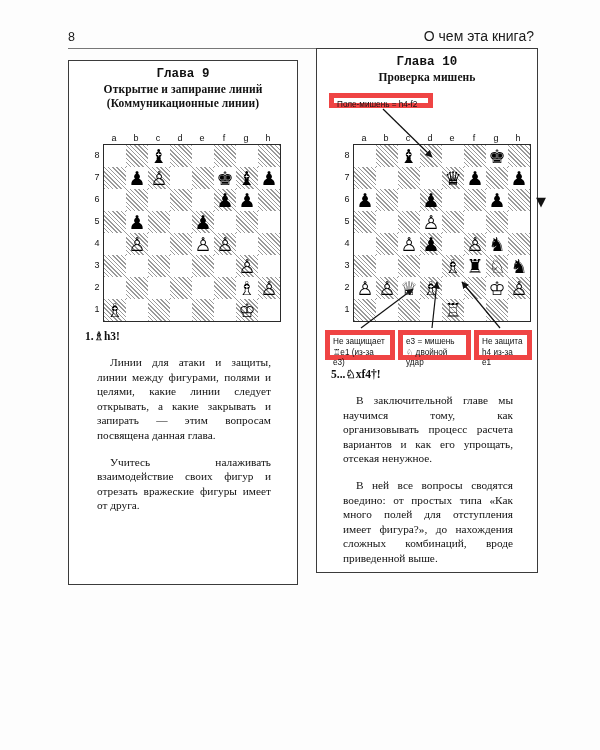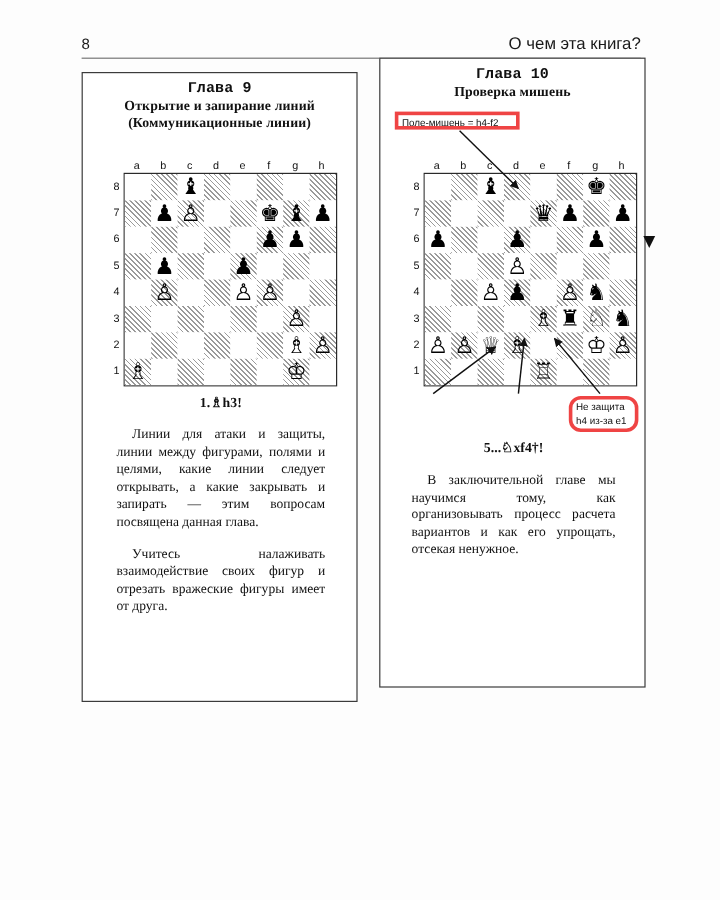--- a/index.html
+++ b/index.html
@@ -126,47 +126,46 @@
     font-size: 13px;
     font-family: "DejaVu Sans", sans-serif;
     color: #111;
   }
   .marker-left  { left: 258px; top: 292px; }
   .marker-right { left: 219px; top: 145px; }
 
   
   .callout {
     position: absolute;
-    border: 3px solid #ef4444;
+    border: 5px solid #ef4444;
     background: #fff;
     font-family: "Liberation Sans", sans-serif;
     font-size: 8.2px;
     line-height: 10.5px;
     color: #111;
     padding: 2px 3px;
     box-sizing: border-box;
   }
   .callout-target { left: 12px; top: 44px; width: 104px; height: 15px; padding-top: 2px; }
   .note-a { left: 8px;   top: 281px; width: 70px;  height: 30px; }
   .note-b { left: 81px;  top: 281px; width: 73px;  height: 30px; }
-  .note-c { left: 157px; top: 281px; width: 58px;  height: 30px; border-radius: 10px; }
+  .note-c { left: 157px; top: 281px; width: 58px;  height: 30px; }
 
   svg.arrows {
     position: absolute;
     left: 0; top: 0;
     width: 222px; height: 525px;
     pointer-events: none;
   }
 
   
   .movetext {
     font-weight: bold;
     font-size: 11.5px;
     line-height: 14px;
-    text-align: center;
   }
   .bodytext {
     font-size: 11.3px;
     line-height: 14.6px;
     text-align: justify;
     text-justify: inter-word;
     hyphens: manual;
   }
   .bodytext p { margin: 12px; text-indent: 13px; }
   .text-left {
@@ -492,23 +491,26 @@
 
       <line x1="66" y1="60" x2="115" y2="108" stroke="#111" stroke-width="1.2" marker-end="url(#ah)"></line>
 
       <line x1="44" y1="279" x2="96" y2="240" stroke="#111" stroke-width="1.2" marker-end="url(#ah)"></line>
 
       <line x1="115" y1="279" x2="120" y2="233" stroke="#111" stroke-width="1.2" marker-end="url(#ah)"></line>
 
       <line x1="183" y1="279" x2="145" y2="233" stroke="#111" stroke-width="1.2" marker-end="url(#ah)"></line>
     </svg>
 
+    <div class="callout note-a">Не защищает ♖e1 (из-за e3)</div>
+    <div class="callout note-b">e3 = мишень ♘ двойной удар</div>
     <div class="callout note-c">Не защита h4 из-за e1</div>
 
     <div class="text-right">
       <div class="movetext">5...♘xf4†!</div>
       <div class="bodytext">
         <p>В заключительной главе мы научимся тому, как организовывать процесс расчета вариантов и как его упрощать, отсекая ненужное.</p>
+        <p>В ней все вопросы сводятся воедино: от простых типа «Как много полей для отступления имеет фигура?», до нахождения сложных комбинаций, вроде приведенной выше.</p>
       </div>
     </div>
   </div>
 
 </div>
 
 </body></html>

